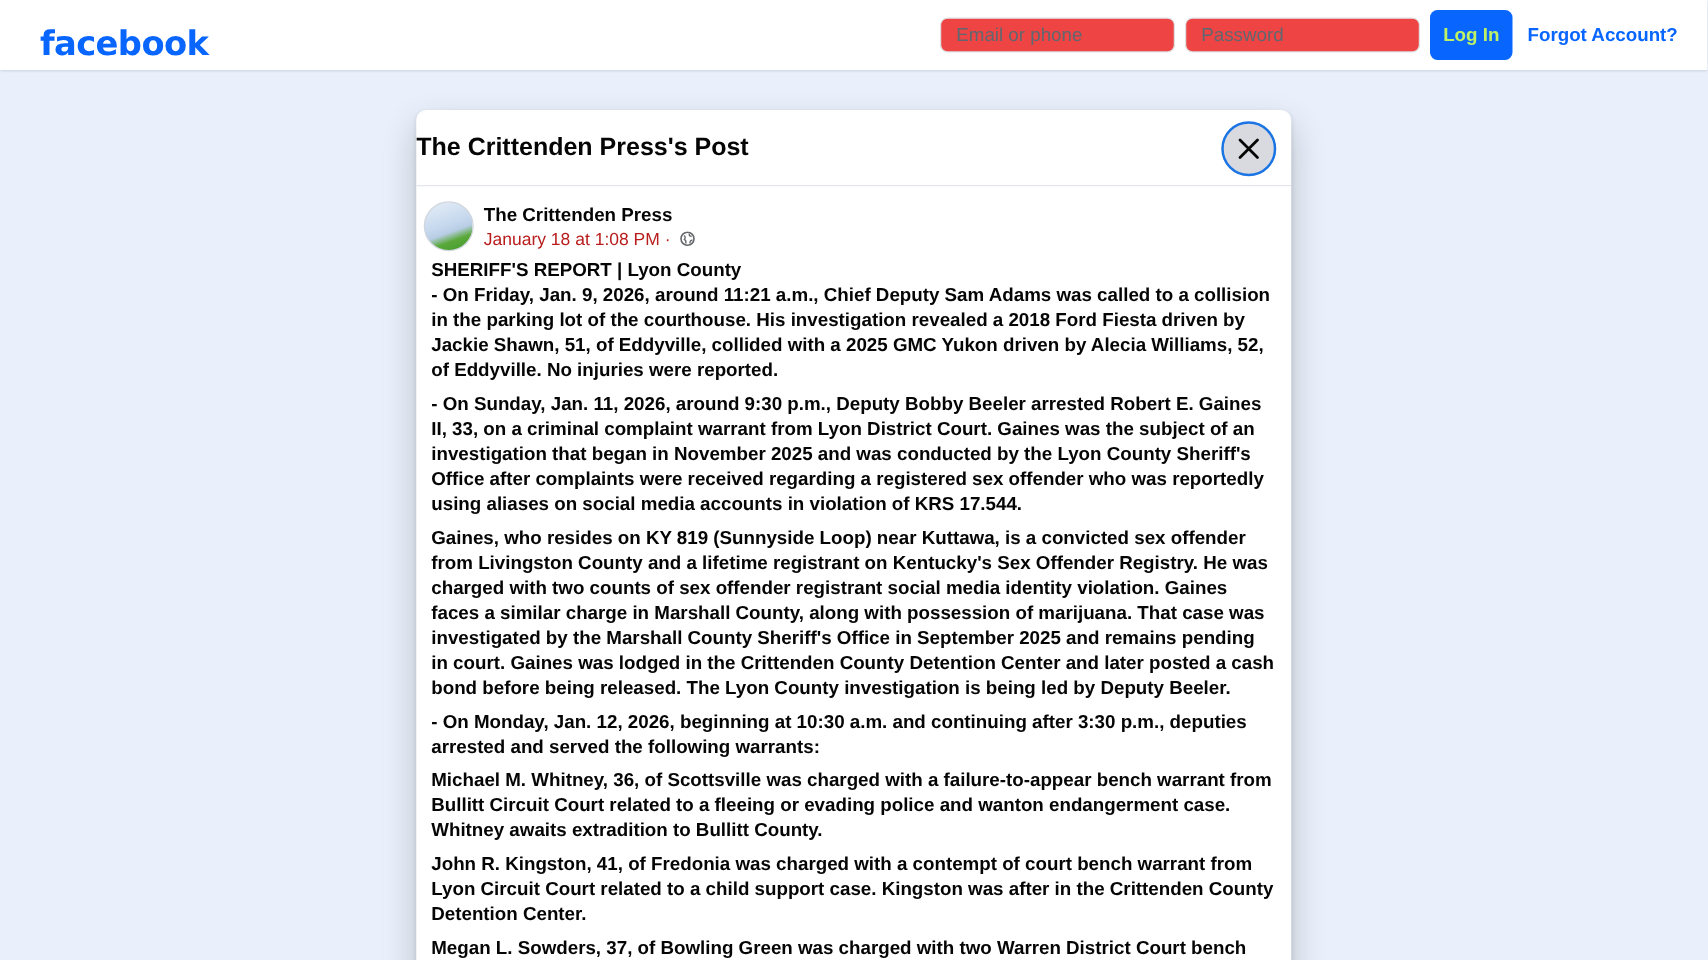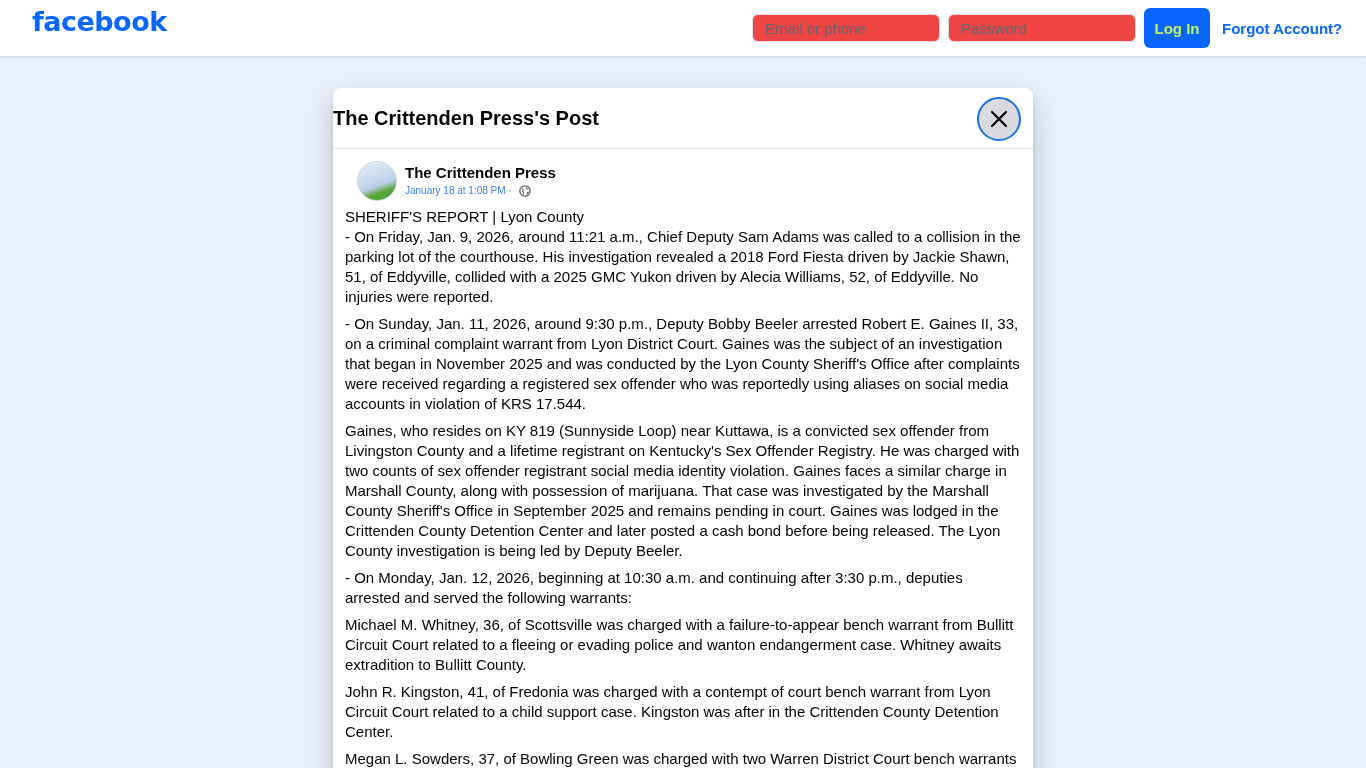--- a/index.html
+++ b/index.html
@@ -10,21 +10,21 @@
       color: #050505;
       position: relative;
     }
     .topbar {
       position: absolute; left: 0; top: 0; width: 1366px; height: 56px;
       background: #ffffff;
       box-shadow: 0 1px 2px rgba(0,0,0,0.12);
       z-index: 2;
     }
     .logo {
-      position: absolute; left: 32px; top: 6px;
+      position: absolute; left: 32px; top: 20px;
       font-size: 27px; font-weight: 700; color: #0866ff;
       letter-spacing: -0.5px;
       font-family: "DejaVu Sans", sans-serif;
     }
     .login-area { position: absolute; top: 8px; left: 752px; display: flex; align-items: center; }
     .field {
       width: 188px; height: 28px; border: 1px solid #dddfe2; border-radius: 6px;
       background: #ef4444; padding: 0 12px; font-size: 15px; color: #1c1e21;
       font-family: "Liberation Sans", sans-serif; outline: none;
     }
@@ -48,32 +48,32 @@
       height: 61px; border-bottom: 1px solid #e4e6eb; position: relative;
       display: flex; align-items: center; justify-content: flex-start;
     }
     .modal-title { font-size: 20px; font-weight: 700; color: #050505; }
     .close-btn {
       position: absolute; left: 644px; top: 9px; width: 44px; height: 44px;
       border-radius: 50%; background: #d8dadf; border: 2px solid #1b74e4;
       display: flex; align-items: center; justify-content: center; cursor: pointer;
     }
     .close-btn svg { width: 20px; height: 20px; }
-    .post-header { display: flex; align-items: center; padding: 12px 12px 0 24px; }
+    .post-header { display: flex; align-items: center; padding: 12px 12px 0 6px; }
     .avatar {
       width: 40px; height: 40px; border-radius: 50%; overflow: hidden;
       background: linear-gradient(160deg, #e6eef7 0%, #c7d9ee 45%, #b8cde5 60%, #5aa83a 75%, #3f9a2a 100%);
       border: 1px solid #d0d6de; position: relative;
     }
     .author { margin-left: 8px; }
     .author-name { font-size: 15px; font-weight: 600; color: #050505; line-height: 19px; }
-    .meta { font-size: 10px; color: #3b82f6; line-height: 18px; display: flex; align-items: center; }
+    .meta { font-size: 14px; color: #b91c1c; line-height: 18px; display: flex; align-items: center; }
     .meta svg { width: 12px; height: 12px; margin-left: 4px; }
     .post-body { padding: 6px 12px 0 12px; font-size: 15px; line-height: 20px; color: #050505; }
-    .post-body p { margin-bottom: 7px; }
+    .post-body p { margin-bottom: 7px; font-weight: bold; }
   </style>
 </head>
 <body>
 
 <div class="topbar">
   <div class="logo">facebook</div>
   <div class="login-area">
     <input class="field" type="text" placeholder="Email or phone" style="">
     <input class="field" type="password" placeholder="Password" style="">
     <button class="login-btn">Log In</button>

